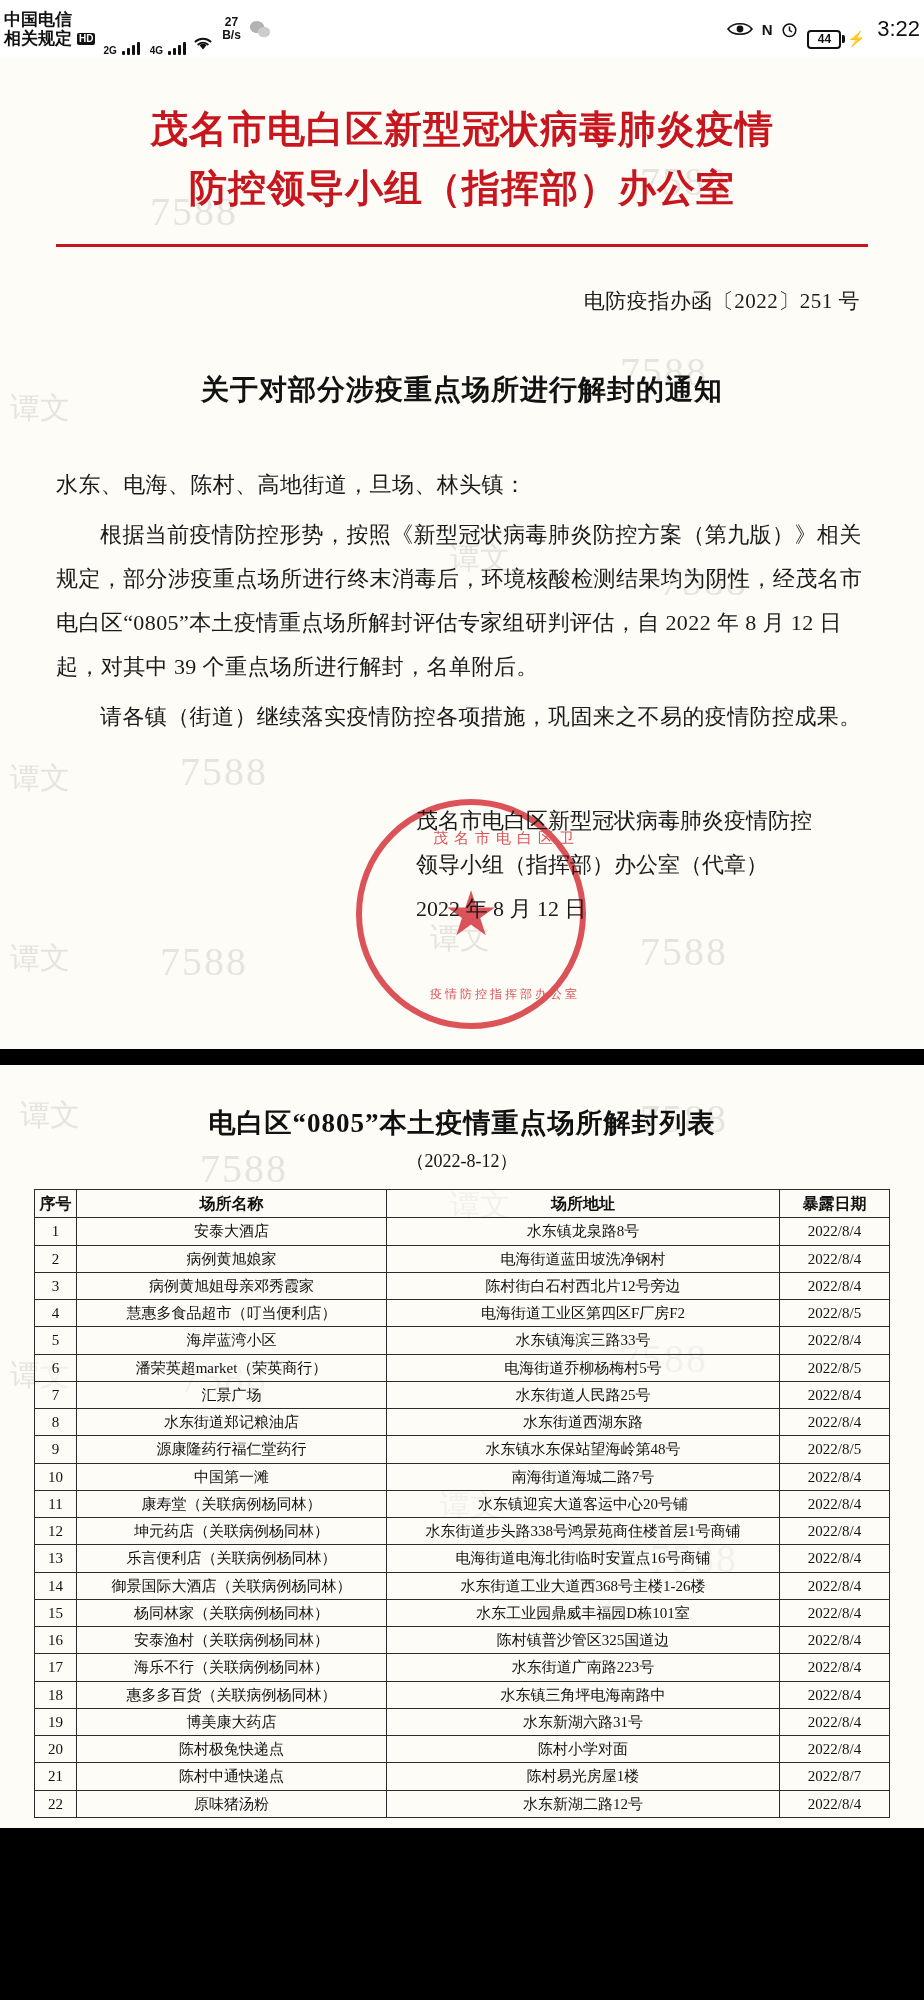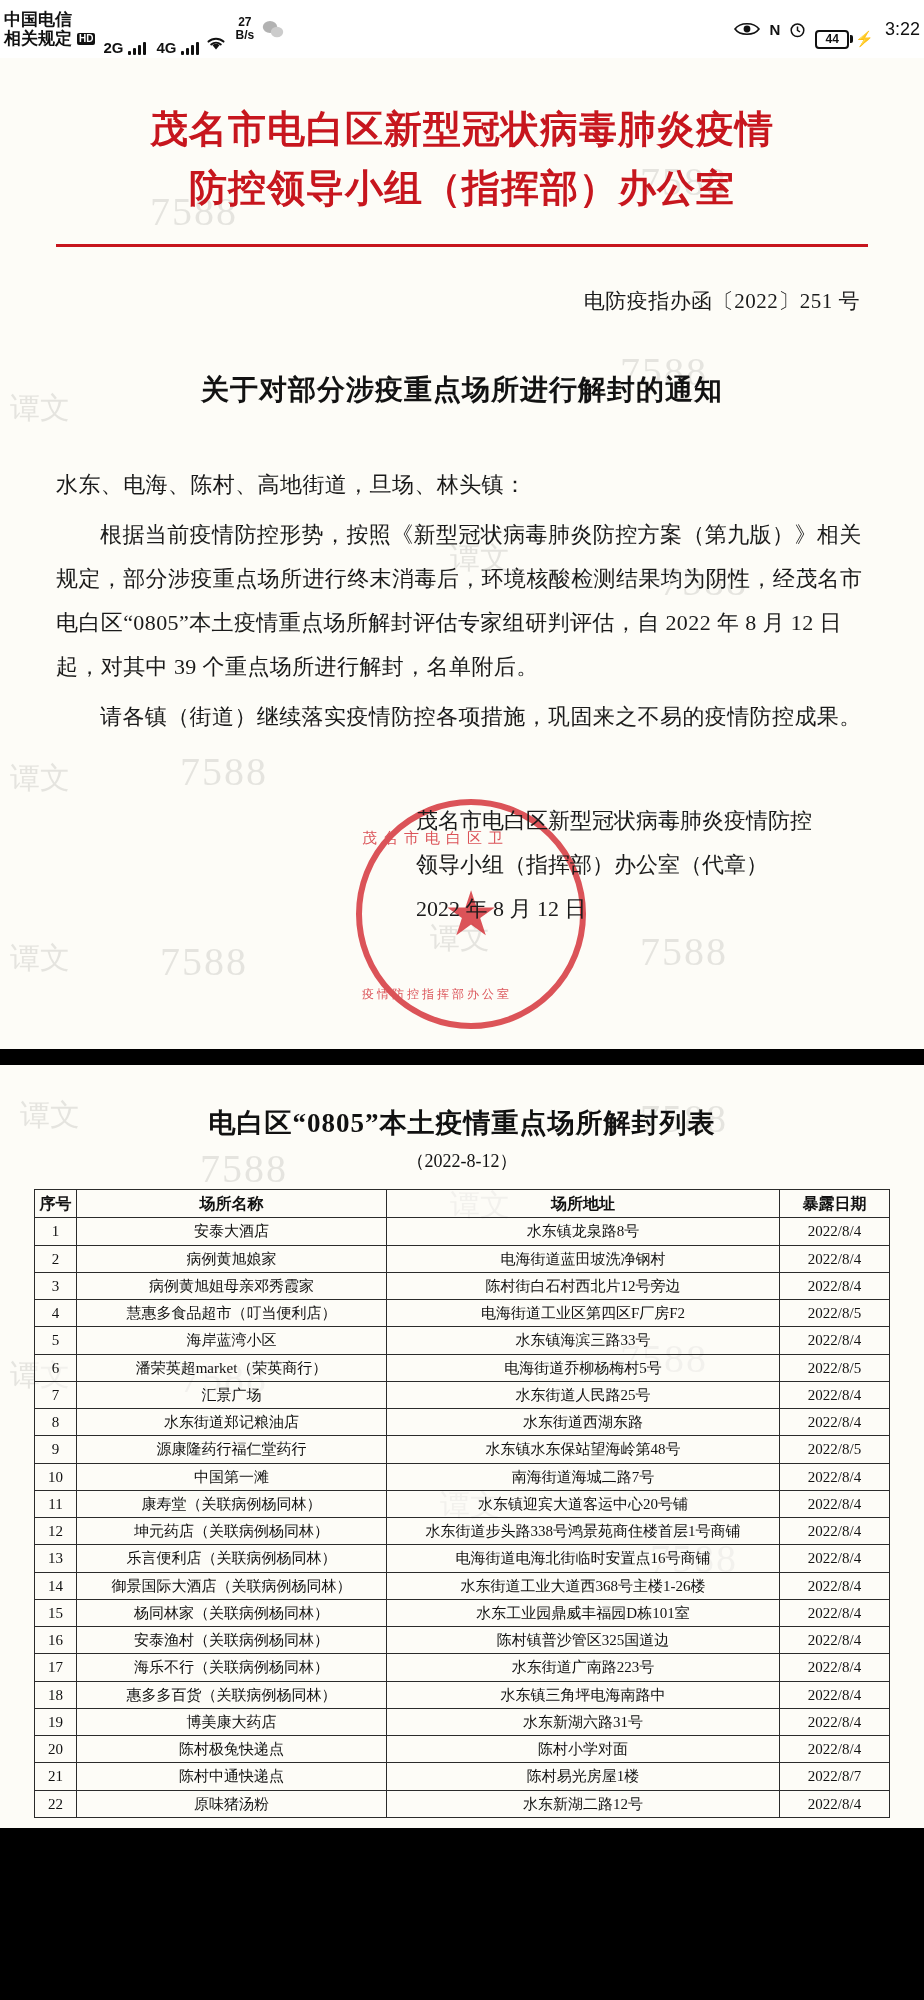--- a/index.html
+++ b/index.html
@@ -35,21 +35,21 @@
   .tag-hd {
     font-size: 10px;
     background: #111;
     color: #fff;
     border-radius: 2px;
     padding: 0 2px;
     font-weight: 700;
     line-height: 12px;
   }
   .net-label {
-    font-size: 15px;
+    font-size: 10px;
     color: #111;
     margin: 0 3px 0 8px;
     align-self: flex-end;
     padding-bottom: 2px;
     font-weight: 600;
   }
   .bars {
     display: inline-flex;
     align-items: flex-end;
     gap: 2px;
@@ -101,21 +101,21 @@
     display: flex; align-items: center; justify-content: center;
     font-size: 12px; font-weight: 700; color: #111;
     font-family: "Liberation Sans", sans-serif;
   }
   .batt-cap {
     width: 3px; height: 8px; background: #111;
     border-radius: 0 2px 2px 0; margin-left: 1px;
   }
   .bolt { font-size: 15px; color: #111; margin-left: 2px; }
   .clock {
-    font-size: 18px; color: #111; font-weight: 500;
+    font-size: 22px; color: #111; font-weight: 500;
     font-family: "Liberation Sans", sans-serif;
     margin-left: 2px;
   }
 
   
   .page {
     background: #fdfcf7;
     position: relative;
     overflow: hidden;
   }
@@ -202,21 +202,21 @@
   .seal-star {
     position: absolute;
     left: 50%; top: 50%;
     transform: translate(-50%, -50%);
     color: #d2242c;
     font-size: 62px;
     line-height: 1;
   }
   .seal-text-top, .seal-text-bottom {
     position: absolute; left: 0; right: 0;
-    text-align: left;
+    text-align: right;
     color: #d2242c;
     font-size: 15px;
     letter-spacing: 6px;
   }
   .seal-text-top { top: 24px; }
   .seal-text-bottom { bottom: 20px; letter-spacing: 3px; font-size: 12px; }
 
   
   .page-gap { height: 16px; background: #000; }
 

